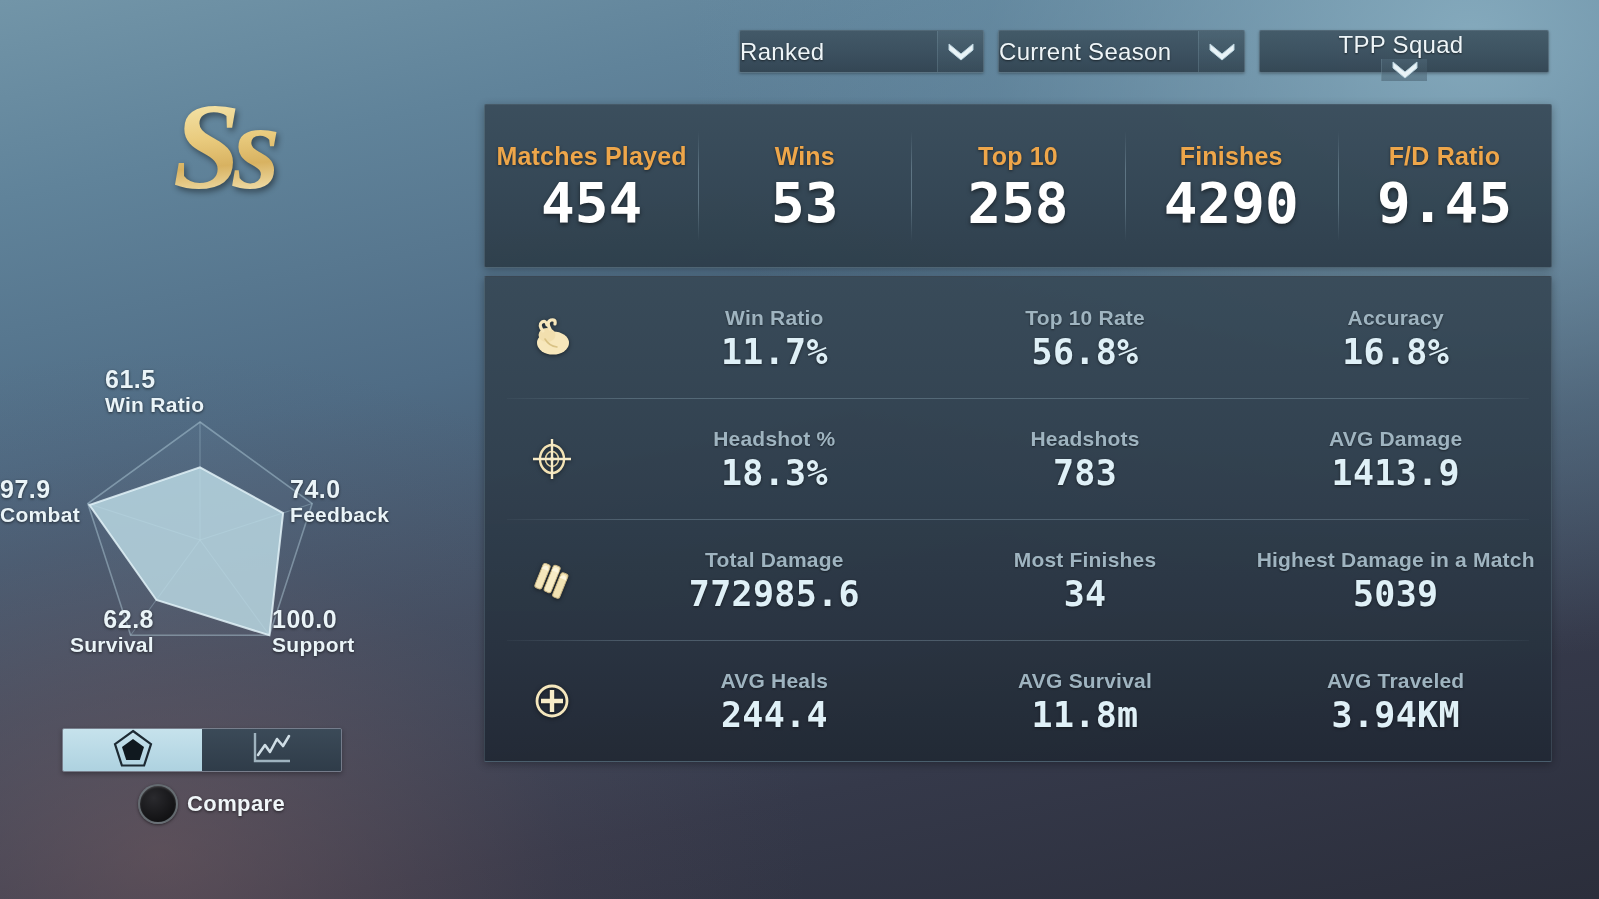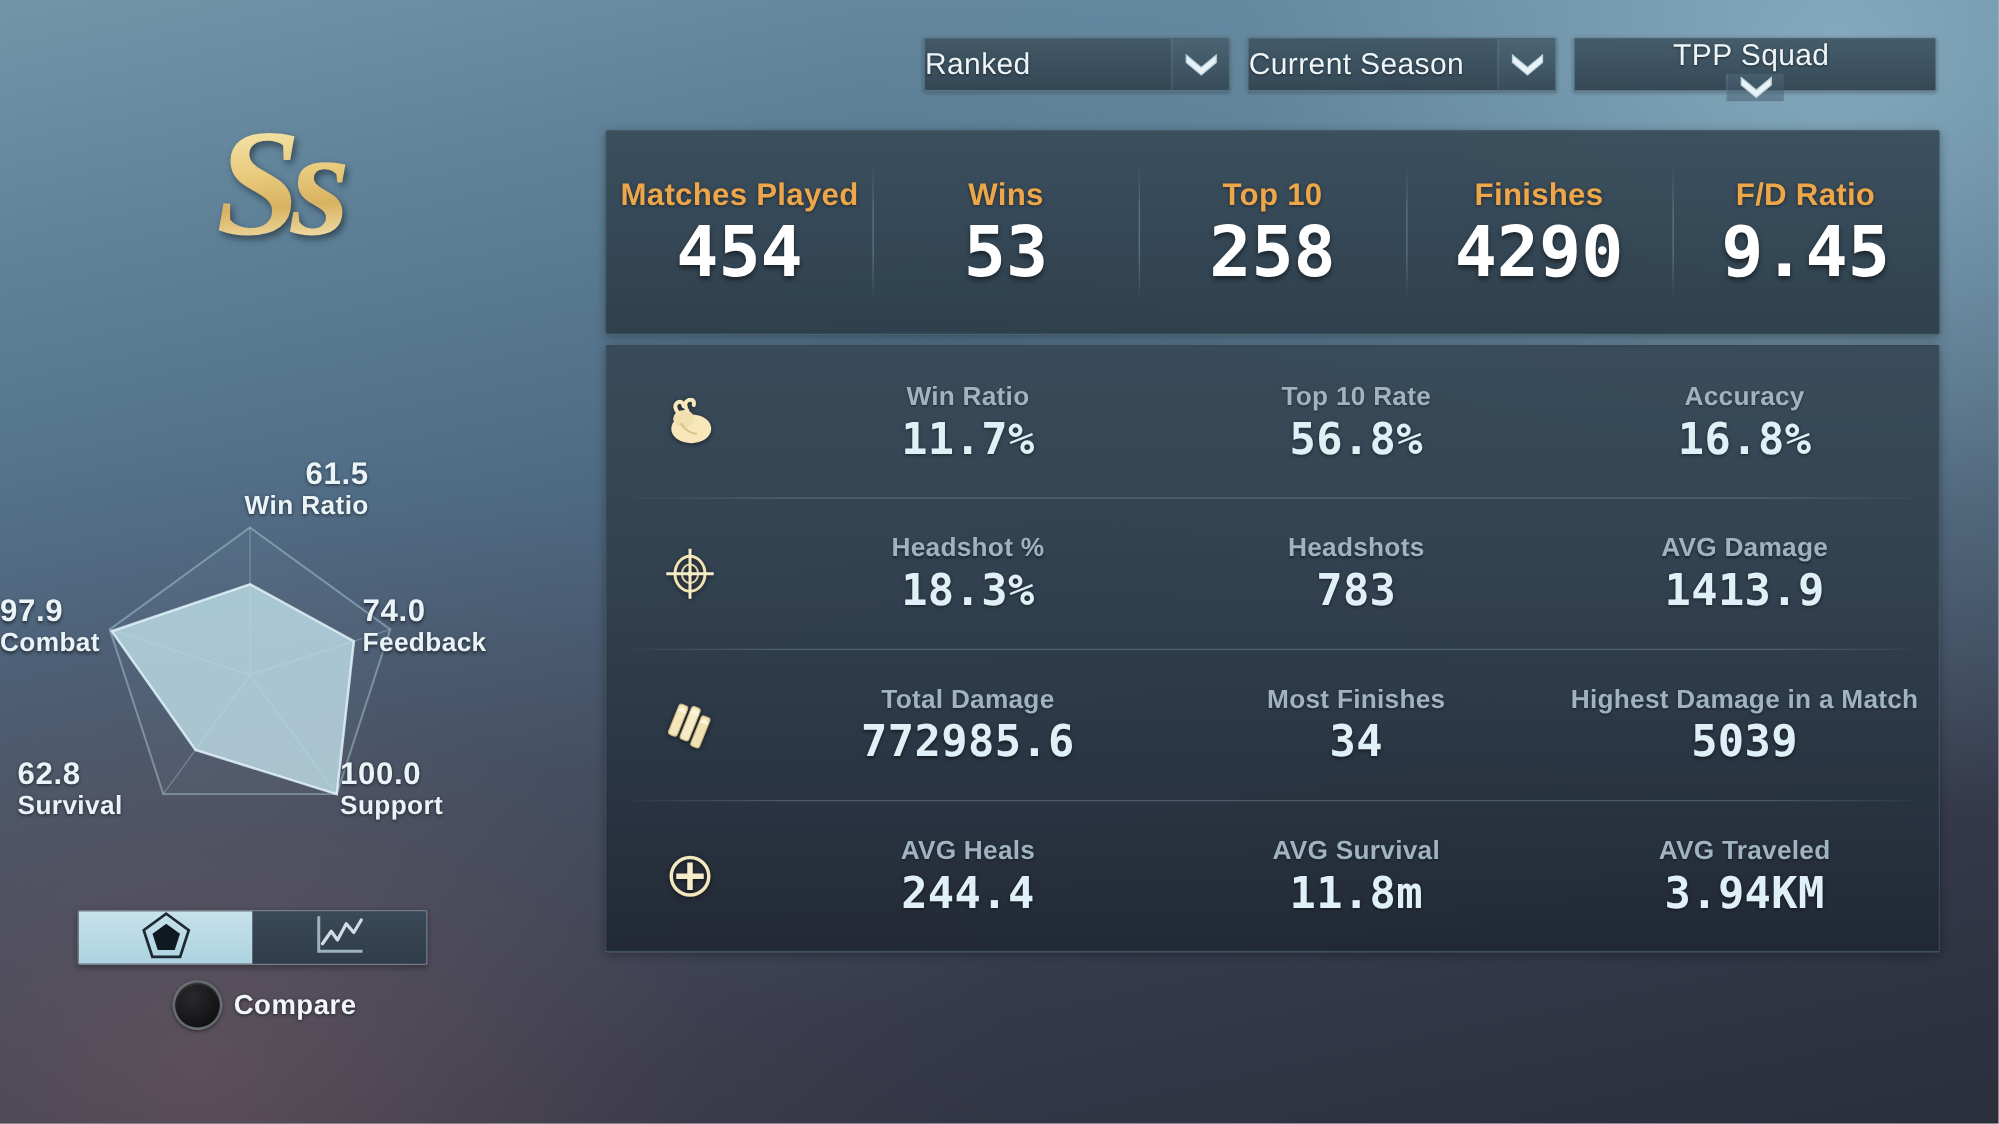--- a/index.html
+++ b/index.html
@@ -88,32 +88,32 @@
   .rating-line .rv { color: #f0bc52; }
 
   
   .radar-wrap {
     position: absolute; left: 0px; top: 350px;
     width: 430px; height: 340px;
   }
   .radar-wrap svg { position: absolute; left: 0; top: 0; }
   .radar-label {
     position: absolute;
-    text-align: right;
+    text-align: left;
     color: #eaf4f8;
     text-shadow: 0 1px 3px rgba(0,0,0,0.6);
     line-height: 1.12;
     white-space: nowrap;
   }
   .radar-label .rl-val  { display: block; font-size: 25px; font-weight: bold; letter-spacing: 0.5px; }
   .radar-label .rl-name { display: block; font-size: 21px; font-weight: bold; letter-spacing: 0.3px; }
   .rl-top   { left: 105px; top: 15px;  width: 190px; }
   .rl-right { left: 290px; top: 125px; width: 140px; text-align: left; }
   .rl-br    { left: 272px; top: 255px; width: 150px; text-align: left; }
-  .rl-bl    { left: 14px;  top: 255px; width: 140px; text-align: left; }
+  .rl-bl    { left: 14px;  top: 255px; width: 140px; text-align: right; }
   .rl-left  { left: 0px;   top: 125px; width: 130px; text-align: left; }
 
   
   .toggle-row {
     position: absolute; left: 62px; top: 728px;
     display: flex; height: 44px;
     border: 1px solid rgba(190,215,228,0.35);
     border-radius: 2px;
     overflow: hidden;
     box-shadow: 0 2px 5px rgba(0,0,0,0.30);

